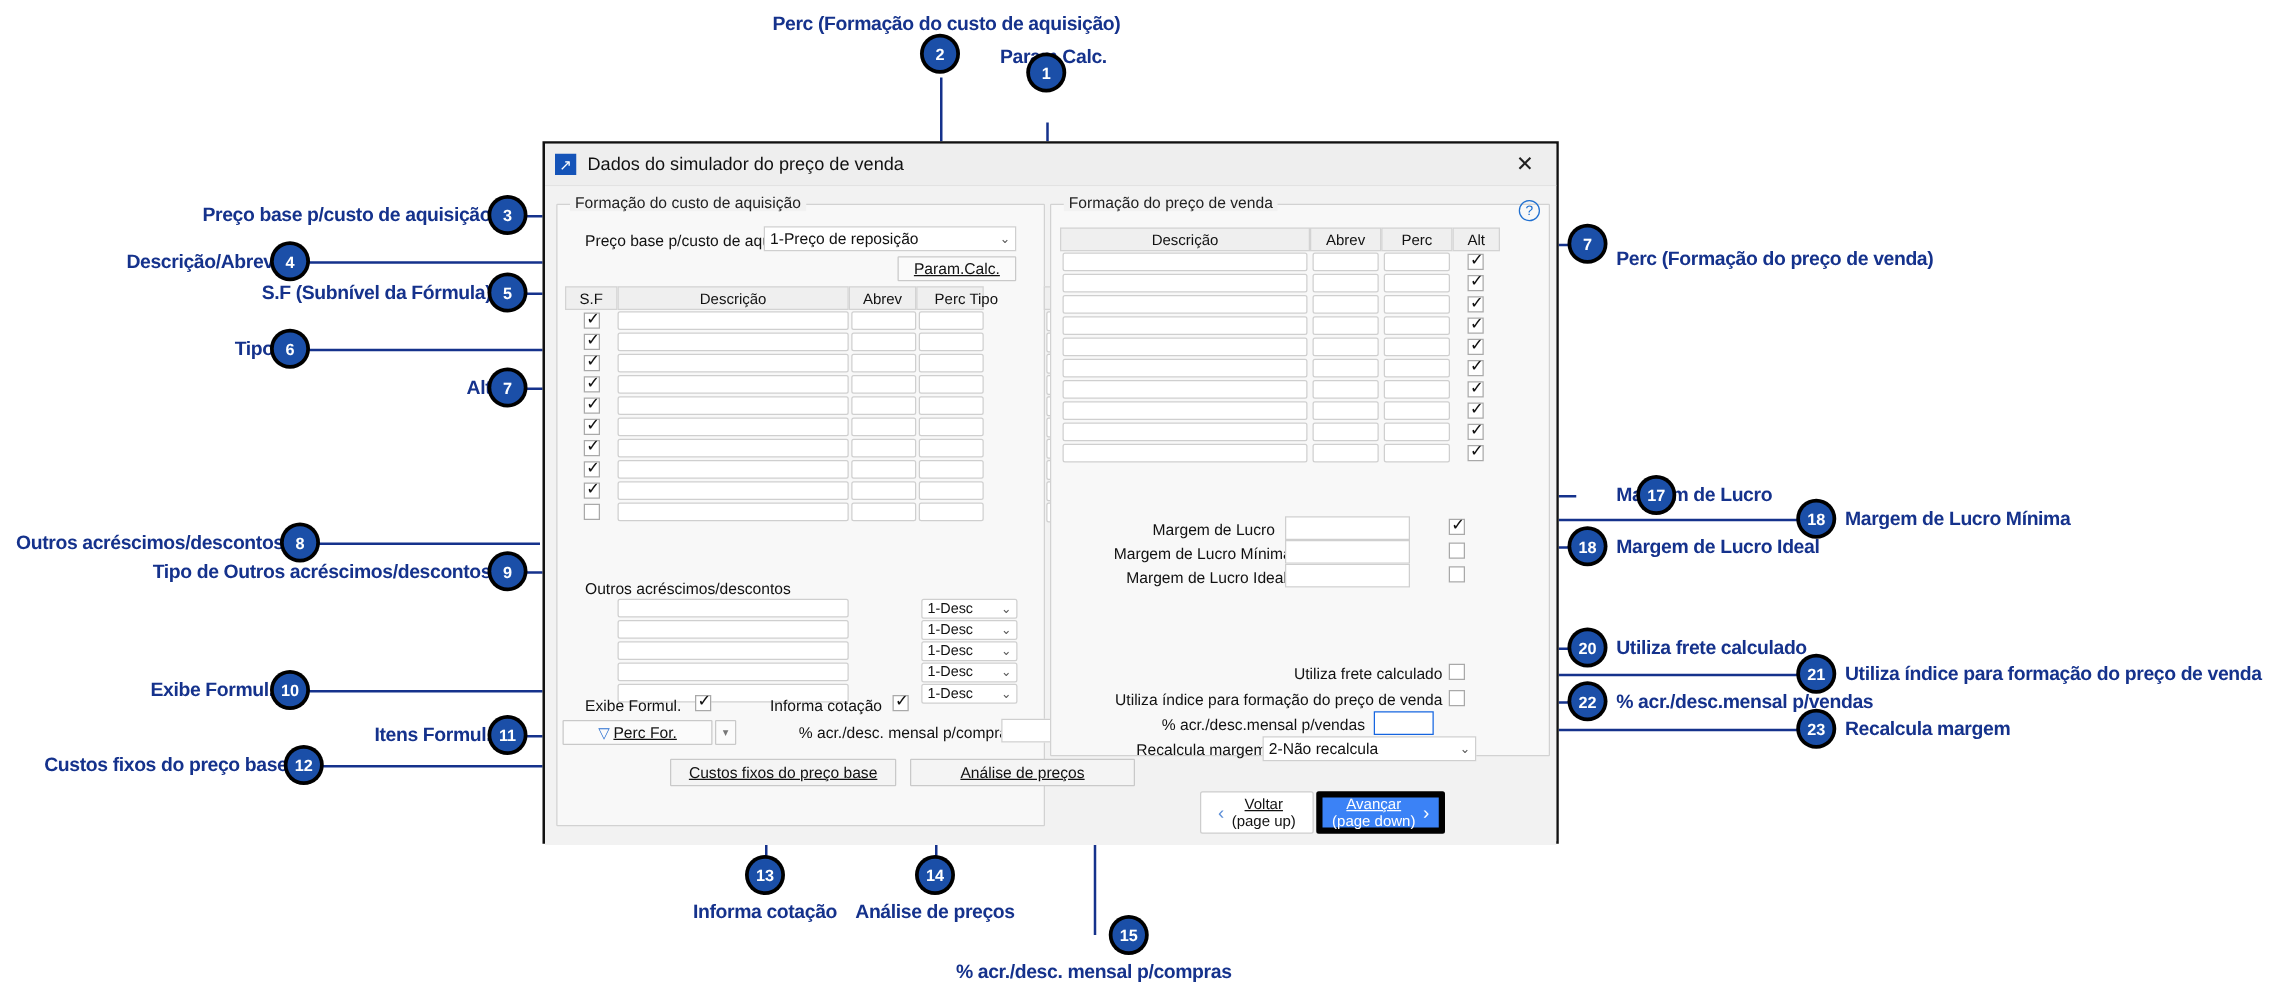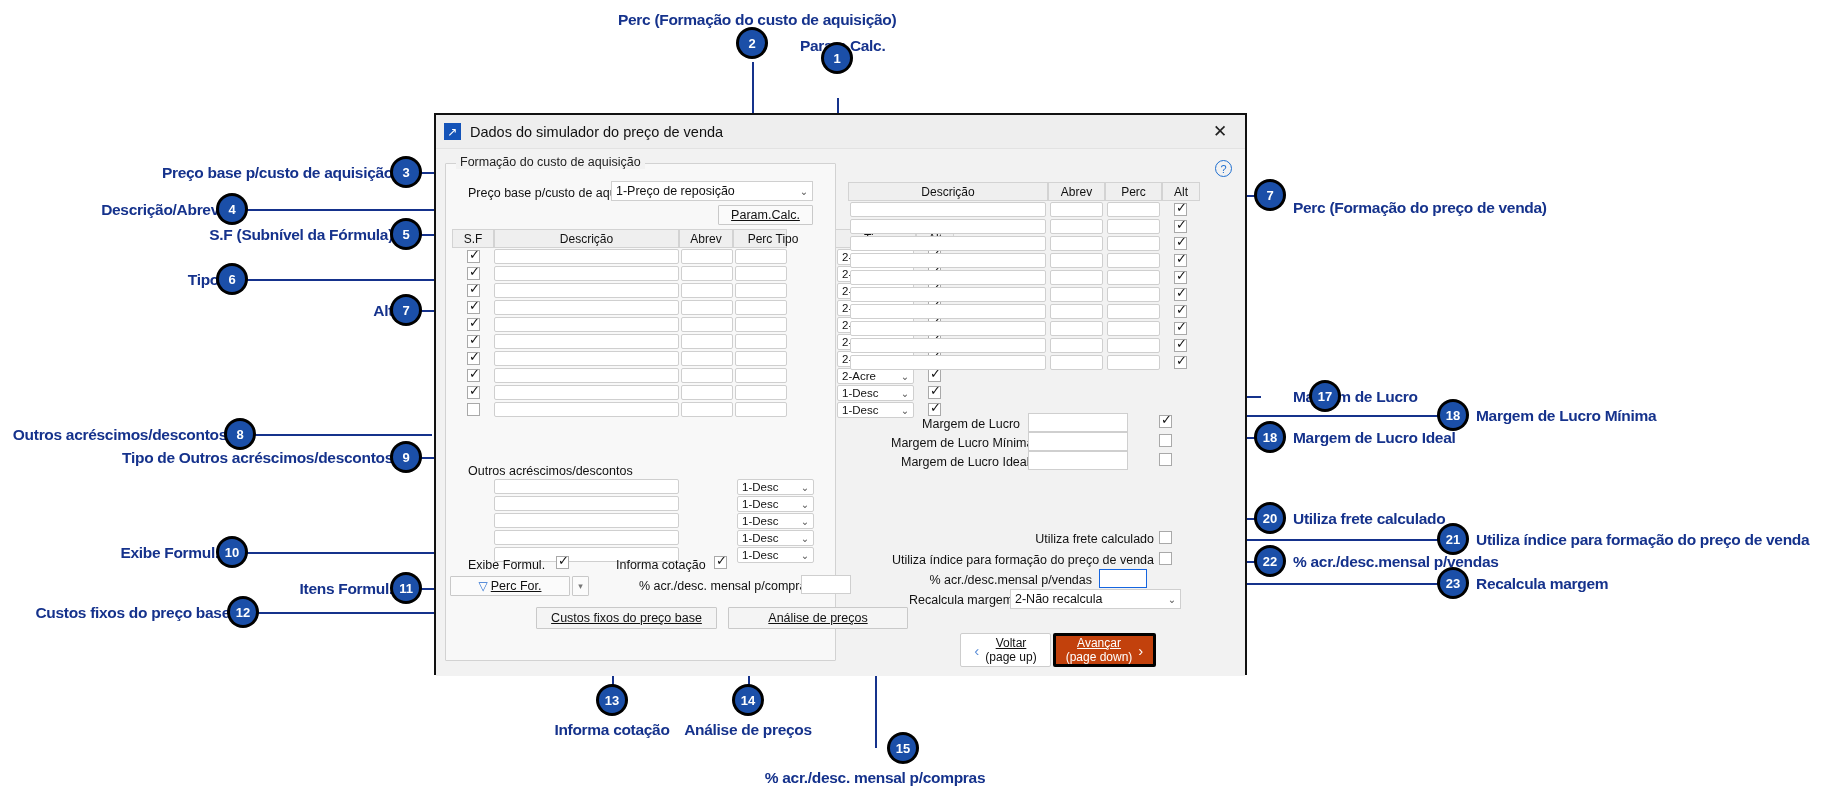--- a/index.html
+++ b/index.html
@@ -53,21 +53,21 @@
   .thead{position:absolute;background:#efefef;border:1px solid #d3d3d3;box-sizing:border-box;
          font-size:12px;color:#111;display:flex;align-items:center;justify-content:center;}
 
   .helpicon{position:absolute;width:15px;height:15px;border:1.4px solid #1f6fd0;border-radius:50%;
             color:#1f6fd0;font-size:11px;display:flex;align-items:center;justify-content:center;}
 
   .navbtn{position:absolute;box-sizing:border-box;display:flex;align-items:center;
           justify-content:center;gap:6px;font-size:12px;border-radius:2px;cursor:pointer;}
   .navbtn .lines{display:flex;flex-direction:column;align-items:center;line-height:1.18;}
   .navbtn.prev{background:#fff;border:1px solid #cdcdcd;color:#111;}
-  .navbtn.next{background:#c2410c;border:3px solid #000000;color:#fff;}
+  .navbtn.next{background:#3b82f6;border:5px solid #000000;color:#fff;}
   .navbtn .arw{font-size:15px;}
   .navbtn.prev .arw{color:#5d8fd8;}
   u{text-decoration:underline;}
   .funnel{color:#2a6fd0;font-size:12px;margin-right:3px;}
 </style>
 </head>
 <body>
 
 <div class="lead v" style="left:837px;top:98px;height:90px;"></div>
 <div class="lead v" style="left:752px;top:62px;height:151px;"></div>
@@ -262,20 +262,23 @@
     <span class="lbl" style="left:203px;top:430px;">% acr./desc. mensal p/compras</span>
     <div class="fld" style="left:365px;top:426px;width:50px;height:19px;"></div>
 
     <div class="btn" style="left:100px;top:458px;width:181px;height:22px;">
       <span><u>Custos fixos do preço base</u></span>
     </div>
     <div class="btn" style="left:292px;top:458px;width:180px;height:22px;">
       <span><u>Análise de preços</u></span>
     </div>
 
+    <div class="grp" style="left:404px;top:14px;width:398px;height:440px;">
+      <span class="grplabel">Formação do preço de venda</span>
+    </div>
     <div class="helpicon" style="left:779px;top:11px;">?</div>
 
     <div class="thead" style="left:412px;top:33px;width:200px;height:19px;">Descrição</div>
     <div class="thead" style="left:612px;top:33px;width:57px;height:19px;">Abrev</div>
     <div class="thead" style="left:669px;top:33px;width:57px;height:19px;">Perc</div>
     <div class="thead" style="left:726px;top:33px;width:38px;height:19px;">Alt</div>
     <div id="right-rows">
         <div class="fld" style="left: 414px; top: 53px; width: 196px; height: 15px; border-radius: 2px;"></div>
         <div class="fld" style="left: 614px; top: 53px; width: 53px; height: 15px; border-radius: 2px;"></div>
         <div class="fld" style="left: 671px; top: 53px; width: 53px; height: 15px; border-radius: 2px;"></div>

